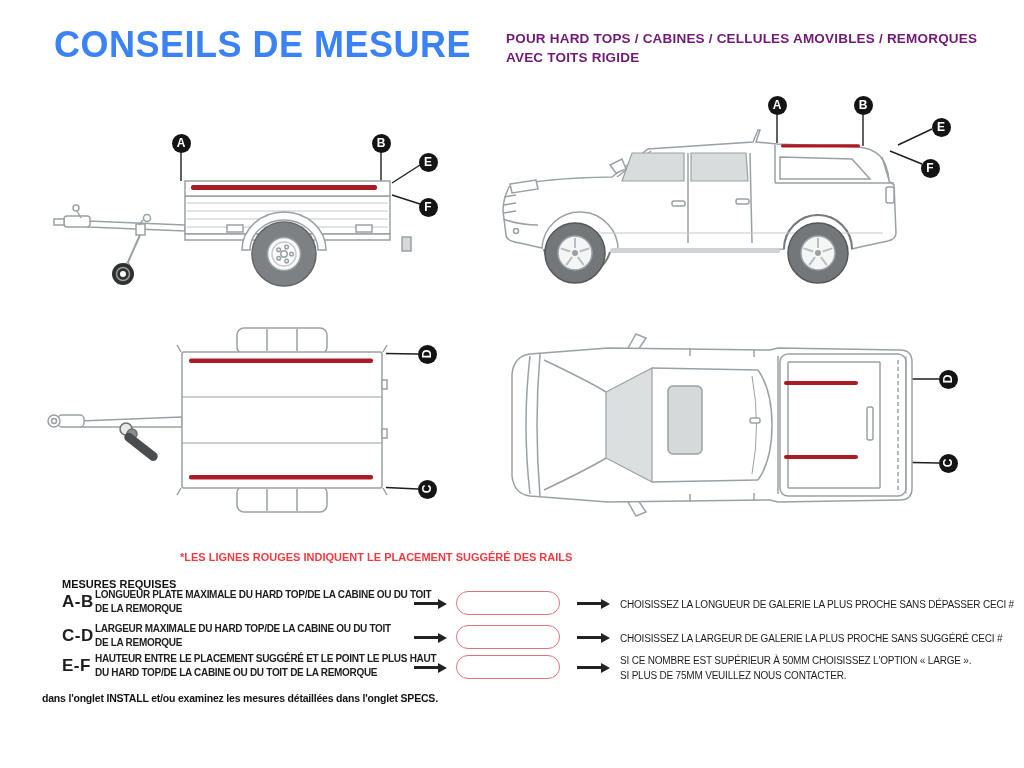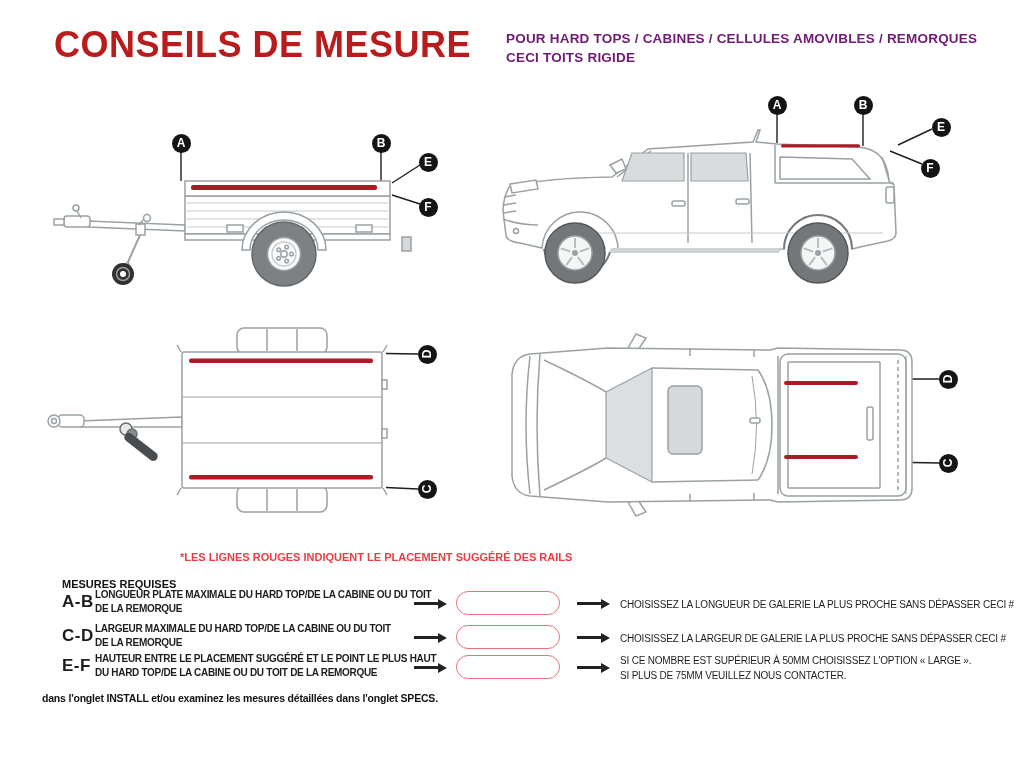--- a/index.html
+++ b/index.html
@@ -1,20 +1,20 @@
 <!DOCTYPE html>
 <html><head>
 <meta charset="utf-8">
 <style>
   html,body{margin:0;padding:0;background:#fff;}
   .page{position:relative;width:1024px;height:768px;background:#fff;overflow:hidden;
         font-family:"Liberation Sans", sans-serif;color:#1d1d1f;}
   
   .title{position:absolute;left:54px;top:24px;font-size:36px;font-weight:bold;
-         letter-spacing:.5px;color:#b91c1c;margin:0;}
+         letter-spacing:.5px;color:#3b82f6;margin:0;}
   .subtitle{position:absolute;left:506px;top:29px;font-size:13.5px;font-weight:bold;
             line-height:19px;color:#701a75;letter-spacing:.2px;}
   
   .diagram{position:absolute;}
   .diagram svg{display:block;}
   
   .marker{position:absolute;width:19px;height:19px;border-radius:50%;background:#141414;
           color:#fff;display:flex;align-items:center;justify-content:center;
           font-size:12px;font-weight:bold;z-index:5;}
   .marker span{display:block;line-height:1;}
@@ -40,21 +40,21 @@
           line-height:15.5px;letter-spacing:-.2px;color:#131313;white-space:nowrap;}
 </style>
 </head>
 <body>
 
 <div class="page">
 
   <h1 class="title">CONSEILS DE MESURE</h1>
   <div class="subtitle">
     <div>POUR HARD TOPS / CABINES / CELLULES AMOVIBLES / REMORQUES</div>
-    <div>CECI TOITS RIGIDE</div>
+    <div>AVEC TOITS RIGIDE</div>
   </div>
 
   <div class="diagram" style="left:40px;top:100px;">
     <svg width="420" height="210" viewBox="0 0 420 210">
       <g stroke="#1e1e1e" stroke-width="1.4" fill="none">
         <line x1="141" y1="52" x2="141" y2="81"></line>
         <line x1="341" y1="52" x2="341" y2="81"></line>
         <polyline points="380,65 352,83"></polyline>
         <polyline points="380,104 352,95"></polyline>
       </g>
@@ -310,21 +310,21 @@
   <div class="mrow" style="top:622px;">
     <div class="mid">C-D</div>
     <div class="mdesc">
       <div>LARGEUR MAXIMALE DU HARD TOP/DE LA CABINE OU DU TOIT</div>
       <div>DE LA REMORQUE</div>
     </div>
     <div class="arrow a1"></div>
     <div class="pill"></div>
     <div class="arrow a2"></div>
     <div class="mres">
-      <div>CHOISISSEZ LA LARGEUR DE GALERIE LA PLUS PROCHE SANS DÉPASSER CECI #</div>
+      <div>CHOISISSEZ LA LARGEUR DE GALERIE LA PLUS PROCHE SANS SUGGÉRÉ CECI #</div>
       <div></div>
     </div>
   </div>
 
   <div class="mrow tall" style="top:652px;">
     <div class="mid">E-F</div>
     <div class="mdesc">
       <div>HAUTEUR ENTRE LE PLACEMENT SUGGÉRÉ ET LE POINT LE PLUS HAUT</div>
       <div>DU HARD TOP/DE LA CABINE OU DU TOIT DE LA REMORQUE</div>
     </div>

